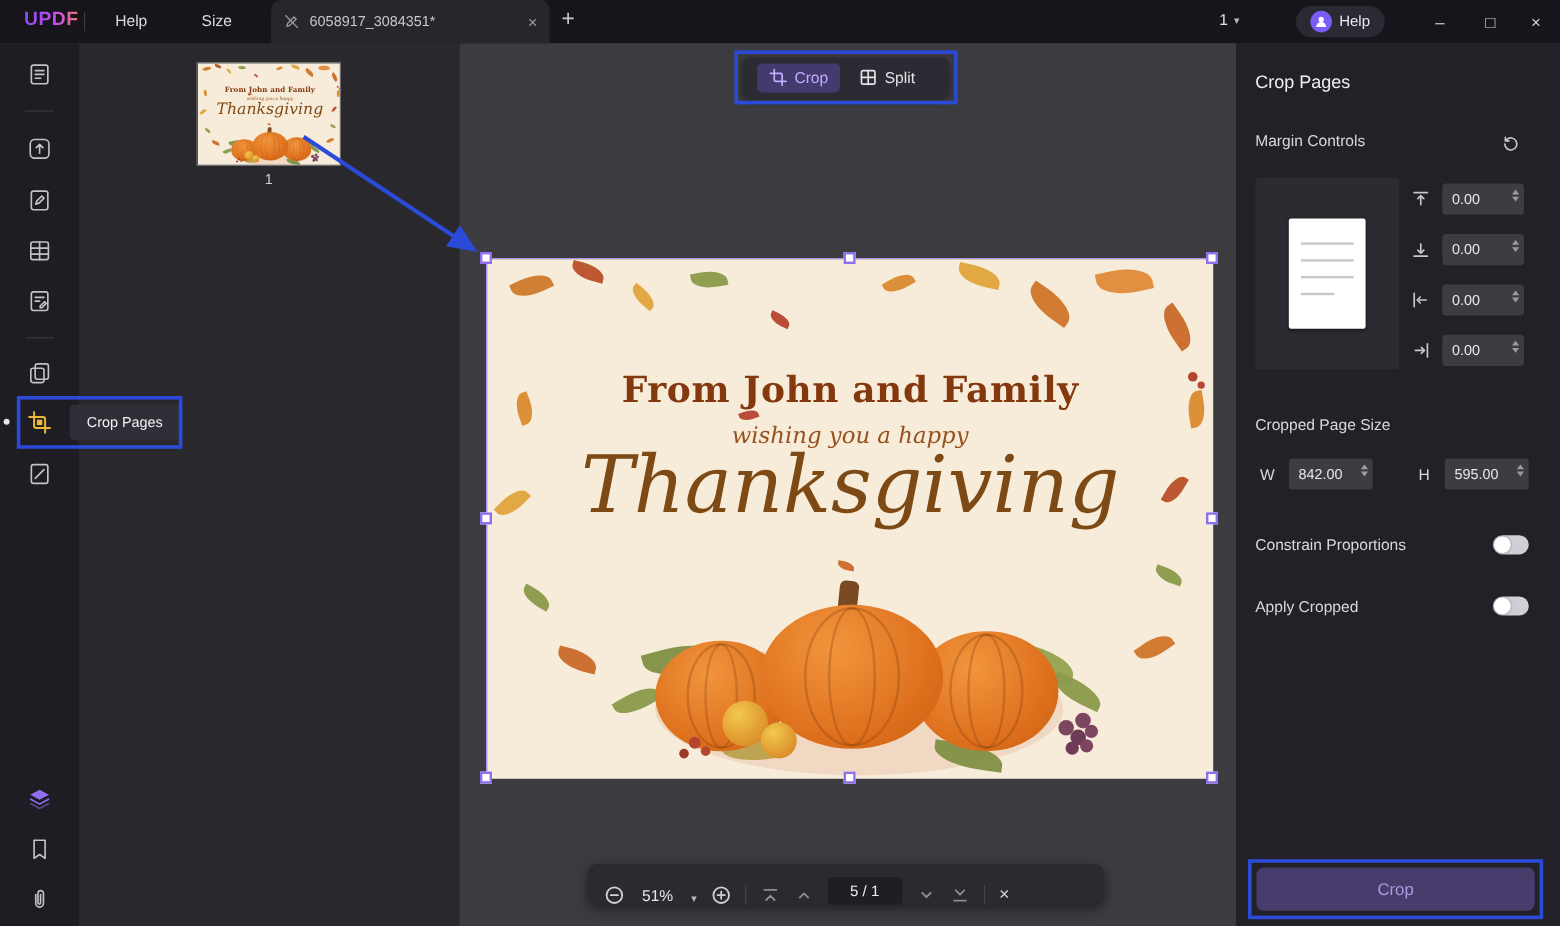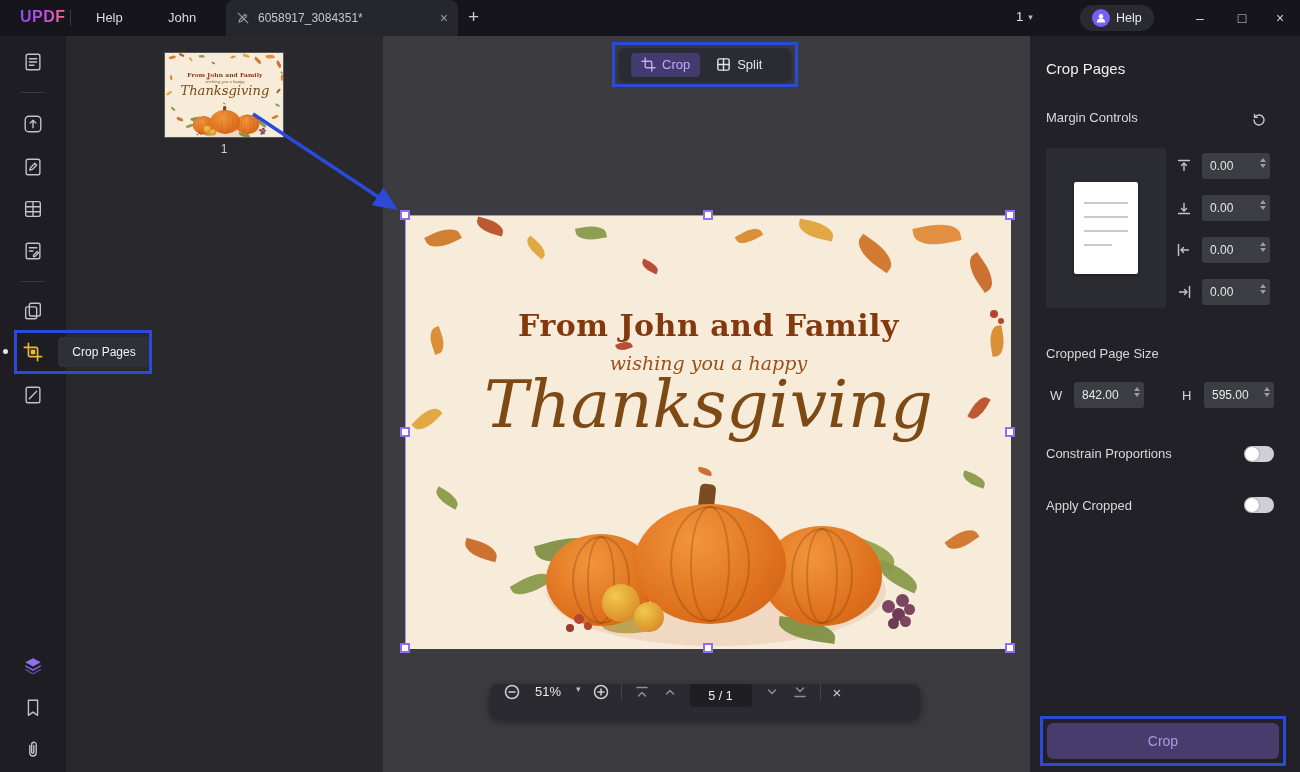--- a/index.html
+++ b/index.html
@@ -51,21 +51,21 @@
   .cl1{top:92px;font:700 30px "DejaVu Serif",serif;color:#83380e;letter-spacing:.5px}
   .cl2{top:136px;font:italic 19px "DejaVu Serif",serif;color:#96511d}
   .cl3{top:150px;font:italic 400 66px "DejaVu Serif",serif;color:#7d4a15}
   .pumpkin{position:absolute;border-radius:50%;background:radial-gradient(ellipse at 40% 30%,#f2953d,#dd6f1c 65%,#c85f12)}
   .ridge{position:absolute;top:2%;bottom:2%;left:24%;right:24%;border:2px solid rgba(120,55,8,.28);border-radius:50%}
   .ridge.r2{left:37%;right:37%}
   .stem{position:absolute;left:293px;top:268px;width:16px;height:28px;background:#7a4a22;border-radius:5px;transform:rotate(6deg)}
   .apple{position:absolute;border-radius:50%;background:radial-gradient(circle at 35% 30%,#f2c94e,#e09a30 60%,#cc7d26)}
   .hd{position:absolute;width:10px;height:10px;background:#fff;border:2px solid #8f6ff0;z-index:7}
   
-  .botbar{left:490px;top:684px;width:430px;height:34px;background:#2a2a30;border-radius:8px;display:flex;align-items:flex-start;gap:12px;padding:0 14px;z-index:20;box-shadow:0 3px 10px rgba(0,0,0,.45)}
+  .botbar{left:490px;top:720px;width:430px;height:34px;background:#2a2a30;border-radius:8px;display:flex;align-items:flex-end;gap:12px;padding:0 14px;z-index:20;box-shadow:0 3px 10px rgba(0,0,0,.45)}
   .botbar svg{width:16px;height:16px;fill:none;stroke:#cfcfd4;stroke-width:1.5;stroke-linecap:round;stroke-linejoin:round}
   .botbar svg.dim{stroke:#8d8d95}
   .zoomtxt{font-size:13px;color:#e8e8ea;width:32px;text-align:center}
   .chev{font-size:9px;color:#b8b8c0}
   .vd{width:1px;height:16px;background:#44444c}
   .pagebox{width:62px;height:23px;background:#1e1e23;border-radius:4px;display:flex;align-items:center;justify-content:center;font-size:12.5px;color:#f0f0f2}
   .botclose{font-size:15px;color:#cfcfd4}
   .revert{left:84px;top:727px;width:283px;height:31px;border:1px solid #8a8a90;border-radius:4px;background:#2b2b31;display:flex;align-items:center;justify-content:center;font-size:13px;color:#e8e8ea;z-index:20}
   
   .rightpanel{left:1030px;top:36px;width:270px;height:736px;background:#212127;z-index:10}
@@ -90,21 +90,21 @@
 </style>
 </head>
 <body>
 
 <div id="app">
 
   <div class="ab titlebar">
     <span class="ab logo">UPDF</span>
     <span class="ab tbdiv"></span>
     <span class="ab menu-item" style="left:96px">Help</span>
-    <span class="ab menu-item" style="left:168px">John</span>
+    <span class="ab menu-item" style="left:168px">Size</span>
     <div class="ab tab">
       <svg viewBox="0 0 16 16" style="width:14px;height:14px;fill:none;stroke:#9a9aa2;stroke-width:1.3;stroke-linecap:round">
           <path d="M3.5 12.5l.8-2.8 6-6 2 2-6 6-2.8.8z"></path>
           <path d="M2.5 2.5l11 11"></path>
         </svg>
       <span class="tab-title">6058917_3084351*</span>
       <span class="tab-close">×</span>
     </div>
     <span class="ab newtab">+</span>
     <div class="ab pagecount">

